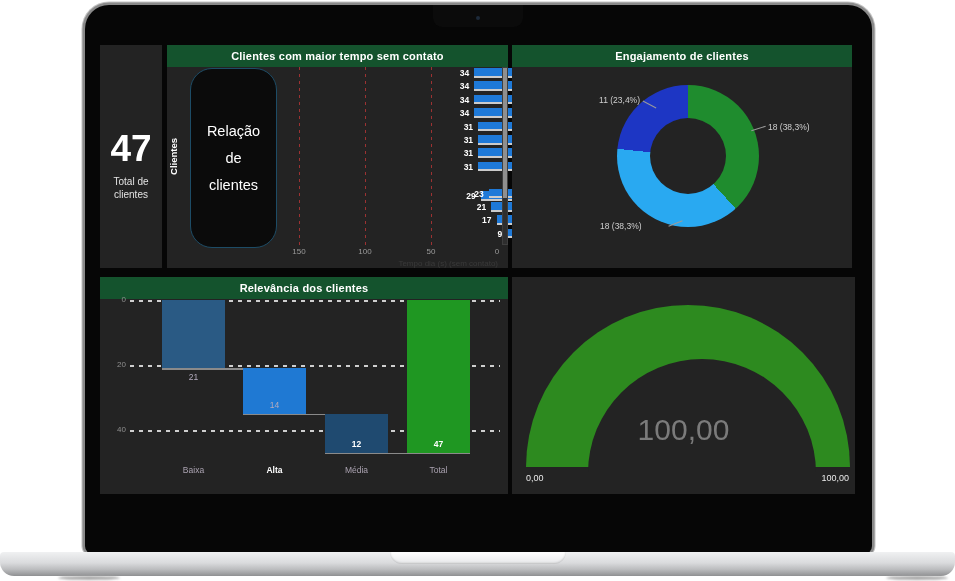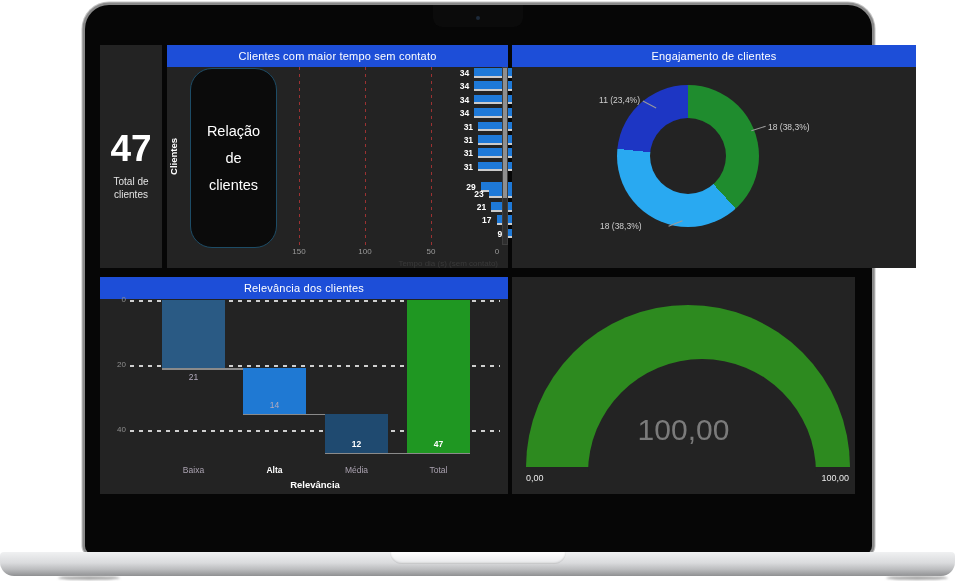--- a/index.html
+++ b/index.html
@@ -15,22 +15,22 @@
         background:linear-gradient(180deg,#f0f1f2,#dadbdd 45%,#bcbdbf 72%,#8f9092);
         border-radius:4px 4px 14px 14px;}
   .groove{position:absolute;left:390px;top:0;width:176px;height:12px;
           background:linear-gradient(180deg,#ffffff,#e6e7e9);border-radius:0 0 26px 26px;
           box-shadow:inset 0 -1px 2px rgba(0,0,0,.18);}
   .foot{position:absolute;top:576px;width:62px;height:4px;border-radius:50%;background:#ababab;filter:blur(1px);}
   .foot.l{left:58px;} .foot.r{left:886px;}
 
   
   .panel{position:absolute;background:#232323;}
-  .panel h3{margin:0;height:22px;line-height:22px;background:#1d4ed8;color:#fff;
-            font-size:11px;font-weight:normal;text-align:center;letter-spacing:.2px;}
+  .panel h3{margin:0;height:22px;line-height:22px;background:#14532d;color:#fff;
+            font-size:11px;font-weight:bold;text-align:center;letter-spacing:.2px;}
   .pbody{position:absolute;left:0;right:0;top:22px;bottom:0;}
 
   
   .kpi{left:15px;top:40px;width:62px;height:223px;display:flex;flex-direction:column;
        align-items:center;justify-content:center;padding-top:18px;}
   .kpi-value{font-size:37px;font-weight:bold;color:#fff;line-height:38px;}
   .kpi-label{margin-top:7px;font-size:10px;color:#e3e3e3;text-align:center;line-height:13px;}
 
   
   .tenure{left:82px;top:40px;width:341px;height:223px;}
@@ -43,21 +43,21 @@
           border:1px solid #1d4c66;border-radius:22px;display:flex;flex-direction:column;
           justify-content:center;align-items:center;color:#fff;font-size:14.5px;line-height:27px;text-align:center;}
   .ylab{position:absolute;left:-24px;top:84px;width:60px;text-align:center;transform:rotate(-90deg);
         font-size:9.5px;font-weight:bold;color:#fff;}
   .xtick{position:absolute;top:180px;width:30px;margin-left:-15px;text-align:center;font-size:8px;color:#9a9a9a;}
   .txlab{position:absolute;left:131px;top:192px;width:200px;text-align:right;font-size:8px;color:#9a9a9a;opacity:.18;}
   .sbar{position:absolute;left:335px;top:0;width:6px;height:178px;background:#2e2e2e;border:1px solid #3e3e3e;}
   .sthumb{position:absolute;left:0;top:0;width:100%;height:130px;background:#8f8f8f;}
 
   
-  .donutp{left:427px;top:40px;width:404px;height:223px;}
+  .donutp{left:427px;top:40px;width:340px;height:223px;}
   .donut{position:absolute;left:105px;top:18px;width:142px;height:142px;border-radius:50%;}
   .dhole{position:absolute;left:33px;top:33px;width:76px;height:76px;border-radius:50%;background:#232323;}
   .dcall{position:absolute;font-size:8.5px;color:#cfcfcf;white-space:nowrap;}
   .dline{position:absolute;width:15px;height:1px;background:#9a9a9a;}
   .dlegend{position:absolute;left:0;right:0;top:184px;display:flex;justify-content:center;align-items:center;
            gap:7px;font-size:8.5px;font-style:italic;color:#b8b8b8;}
   .dleg-item{display:flex;align-items:center;}
   .dot{width:7px;height:7px;border-radius:50%;display:inline-block;margin-right:3px;}
   .dleg-title{font-weight:bold;color:#ececec;}
 
@@ -132,21 +132,21 @@
               <div class="tbar" style="width: 40.9px; background: rgb(30, 121, 216);"></div>
             </div>
             <div class="trow" style="top: 80.4px;">
               <div class="tval" style="right: 45.92px;">31</div>
               <div class="tbar" style="width: 40.9px; background: rgb(30, 121, 216);"></div>
             </div>
             <div class="trow" style="top: 93.8px;">
               <div class="tval" style="right: 45.92px;">31</div>
               <div class="tbar" style="width: 40.9px; background: rgb(30, 121, 216);"></div>
             </div>
-            <div class="trow" style="top: 114px; padding-left: 28px;">
+            <div class="trow" style="top: 123px; padding-left: 28px;">
               <div class="tval" style="right: 43.28px;">29</div>
               <div class="tbar" style="width: 38.3px; background: rgb(30, 121, 216);"></div>
             </div>
             <div class="trow" style="top: 120.6px;">
               <div class="tval" style="right: 35.36px; margin-left: 10px;">23</div>
               <div class="tbar" style="width: 30.4px; background: rgb(30, 121, 216);"></div>
             </div>
             <div class="trow" style="top: 134px;">
               <div class="tval" style="right: 32.72px;">21</div>
               <div class="tbar" style="width: 27.7px; background: rgb(30, 121, 216);"></div>
@@ -189,21 +189,20 @@
         <span class="dcall" style="left:88px;top:154px;">18 (38,3%)</span>
         <div class="dline" style="left:239px;top:61px;transform:rotate(-18deg);"></div>
         <div class="dline" style="left:130px;top:37px;transform:rotate(28deg);"></div>
         <div class="dline" style="left:156px;top:156px;transform:rotate(-22deg);"></div>
       </div>
     </section>
 
     <section class="panel waterp">
       <h3>Relevância dos clientes</h3>
       <div class="pbody" id="water-body">
-        <div class="wxlab">Relevância</div>
       <div class="wgrid" style="top: 1px;"></div>
           <div class="wtick" style="top: -4px;">0</div>
           <div class="wgrid" style="top: 66px;"></div>
           <div class="wtick" style="top: 61px;">20</div>
           <div class="wgrid" style="top: 131px;"></div>
           <div class="wtick" style="top: 126px;">40</div>
           <div class="wbar" style="left: 62px; top: 1px; height: 68.25px; background: rgb(42, 90, 132);"></div>
           <div class="wconn" style="left: 62px; top: 69.25px; width: 144px;"></div>
           <div class="wlab" style="left: 62px; top: 73.25px; color: rgb(179, 171, 189); font-weight: normal;">21</div>
           <div class="wcat" style="left: 93.5px; color: rgb(170, 162, 176); font-weight: normal;">Baixa</div>

